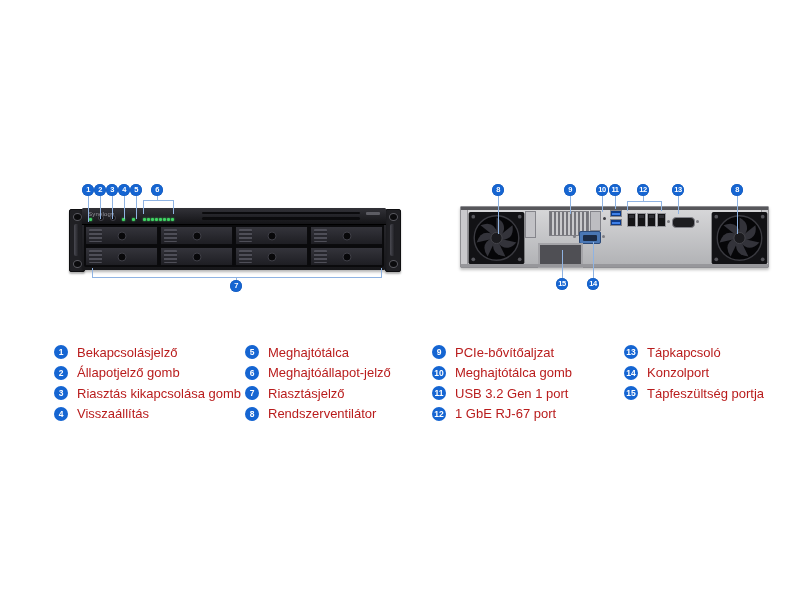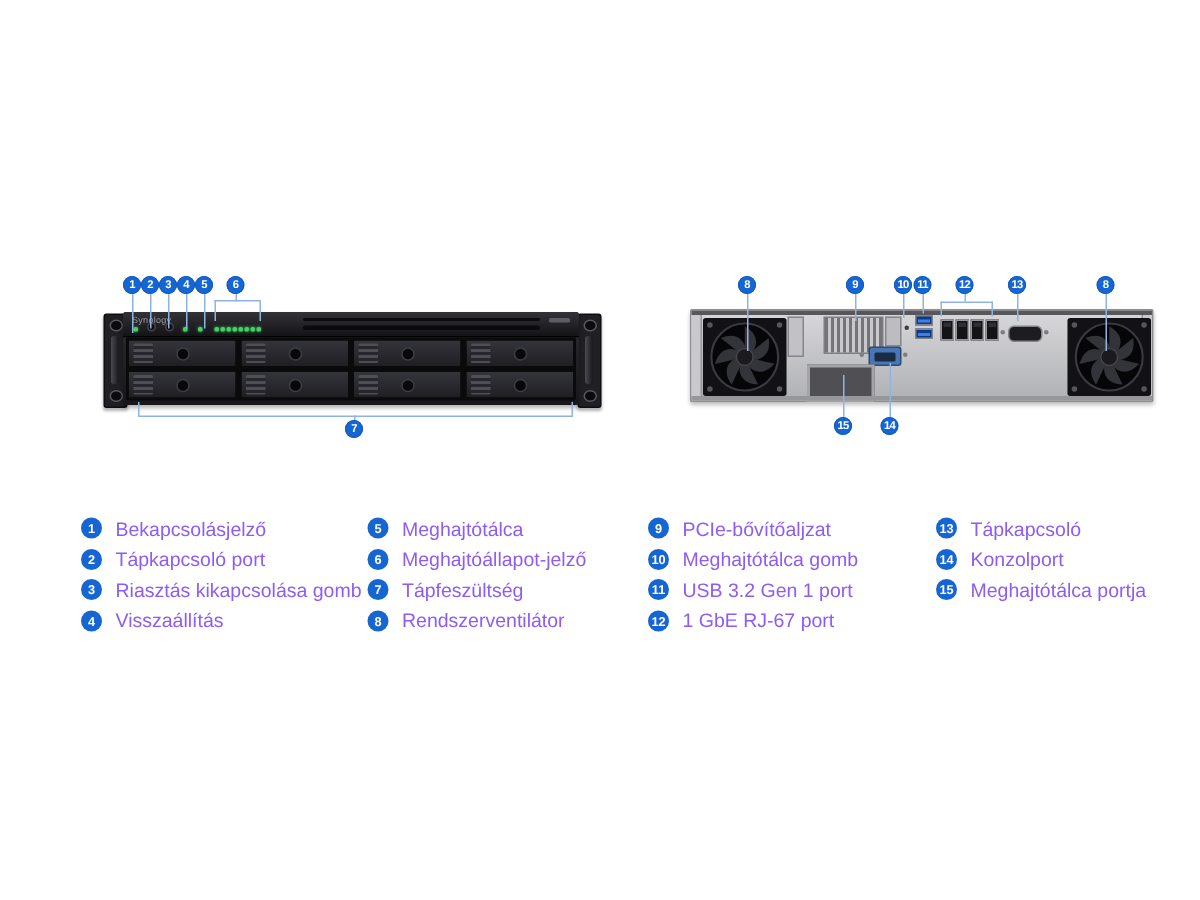--- a/index.html
+++ b/index.html
@@ -131,21 +131,21 @@
   .vga .inner{position:absolute;left:3px;top:2.5px;right:3px;bottom:2.5px;background:#1c2b44;border-radius:1px;}
   .psu{
     position:absolute;left:77px;top:36px;width:41px;height:21px;
     background:#4f4f54;border:2px solid #a4a4a8;
   }
   .screw-dot{position:absolute;width:3px;height:3px;border-radius:50%;background:#7d7d83;}
 
   
   .legend-col{position:absolute;top:345px;}
   .litem{display:flex;align-items:center;gap:9px;height:14px;margin-bottom:6.5px;}
-  .llabel{font-size:13px;color:#8b5cf6;white-space:nowrap;}
+  .llabel{font-size:13px;color:#b91c1c;white-space:nowrap;}
 </style>
 </head>
 <body>
 
 <div class="abs" style="left:0;top:0;width:800px;height:600px;">
 
   <section>
 
     <div class="ear" style="left:69px;">
       <div class="screw" style="top:3px;"></div>
@@ -337,21 +337,21 @@
   </section>
 
   <section>
     <div class="legend-col" style="left:54px;">
       <div class="litem">
         <span class="lbadge">1</span>
         <span class="llabel">Bekapcsolásjelző</span>
       </div>
       <div class="litem">
         <span class="lbadge">2</span>
-        <span class="llabel">Tápkapcsoló port</span>
+        <span class="llabel">Állapotjelző gomb</span>
       </div>
       <div class="litem">
         <span class="lbadge">3</span>
         <span class="llabel">Riasztás kikapcsolása gomb</span>
       </div>
       <div class="litem">
         <span class="lbadge">4</span>
         <span class="llabel">Visszaállítás</span>
       </div>
     </div>
@@ -360,21 +360,21 @@
       <div class="litem">
         <span class="lbadge">5</span>
         <span class="llabel">Meghajtótálca</span>
       </div>
       <div class="litem">
         <span class="lbadge">6</span>
         <span class="llabel">Meghajtóállapot-jelző</span>
       </div>
       <div class="litem">
         <span class="lbadge">7</span>
-        <span class="llabel">Tápfeszültség</span>
+        <span class="llabel">Riasztásjelző</span>
       </div>
       <div class="litem">
         <span class="lbadge">8</span>
         <span class="llabel">Rendszerventilátor</span>
       </div>
     </div>
 
     <div class="legend-col" style="left:432px;">
       <div class="litem">
         <span class="lbadge">9</span>
@@ -398,17 +398,17 @@
       <div class="litem">
         <span class="lbadge">13</span>
         <span class="llabel">Tápkapcsoló</span>
       </div>
       <div class="litem">
         <span class="lbadge">14</span>
         <span class="llabel">Konzolport</span>
       </div>
       <div class="litem">
         <span class="lbadge">15</span>
-        <span class="llabel">Meghajtótálca portja</span>
+        <span class="llabel">Tápfeszültség portja</span>
       </div>
     </div>
   </section>
 </div>
 
 </body></html>

